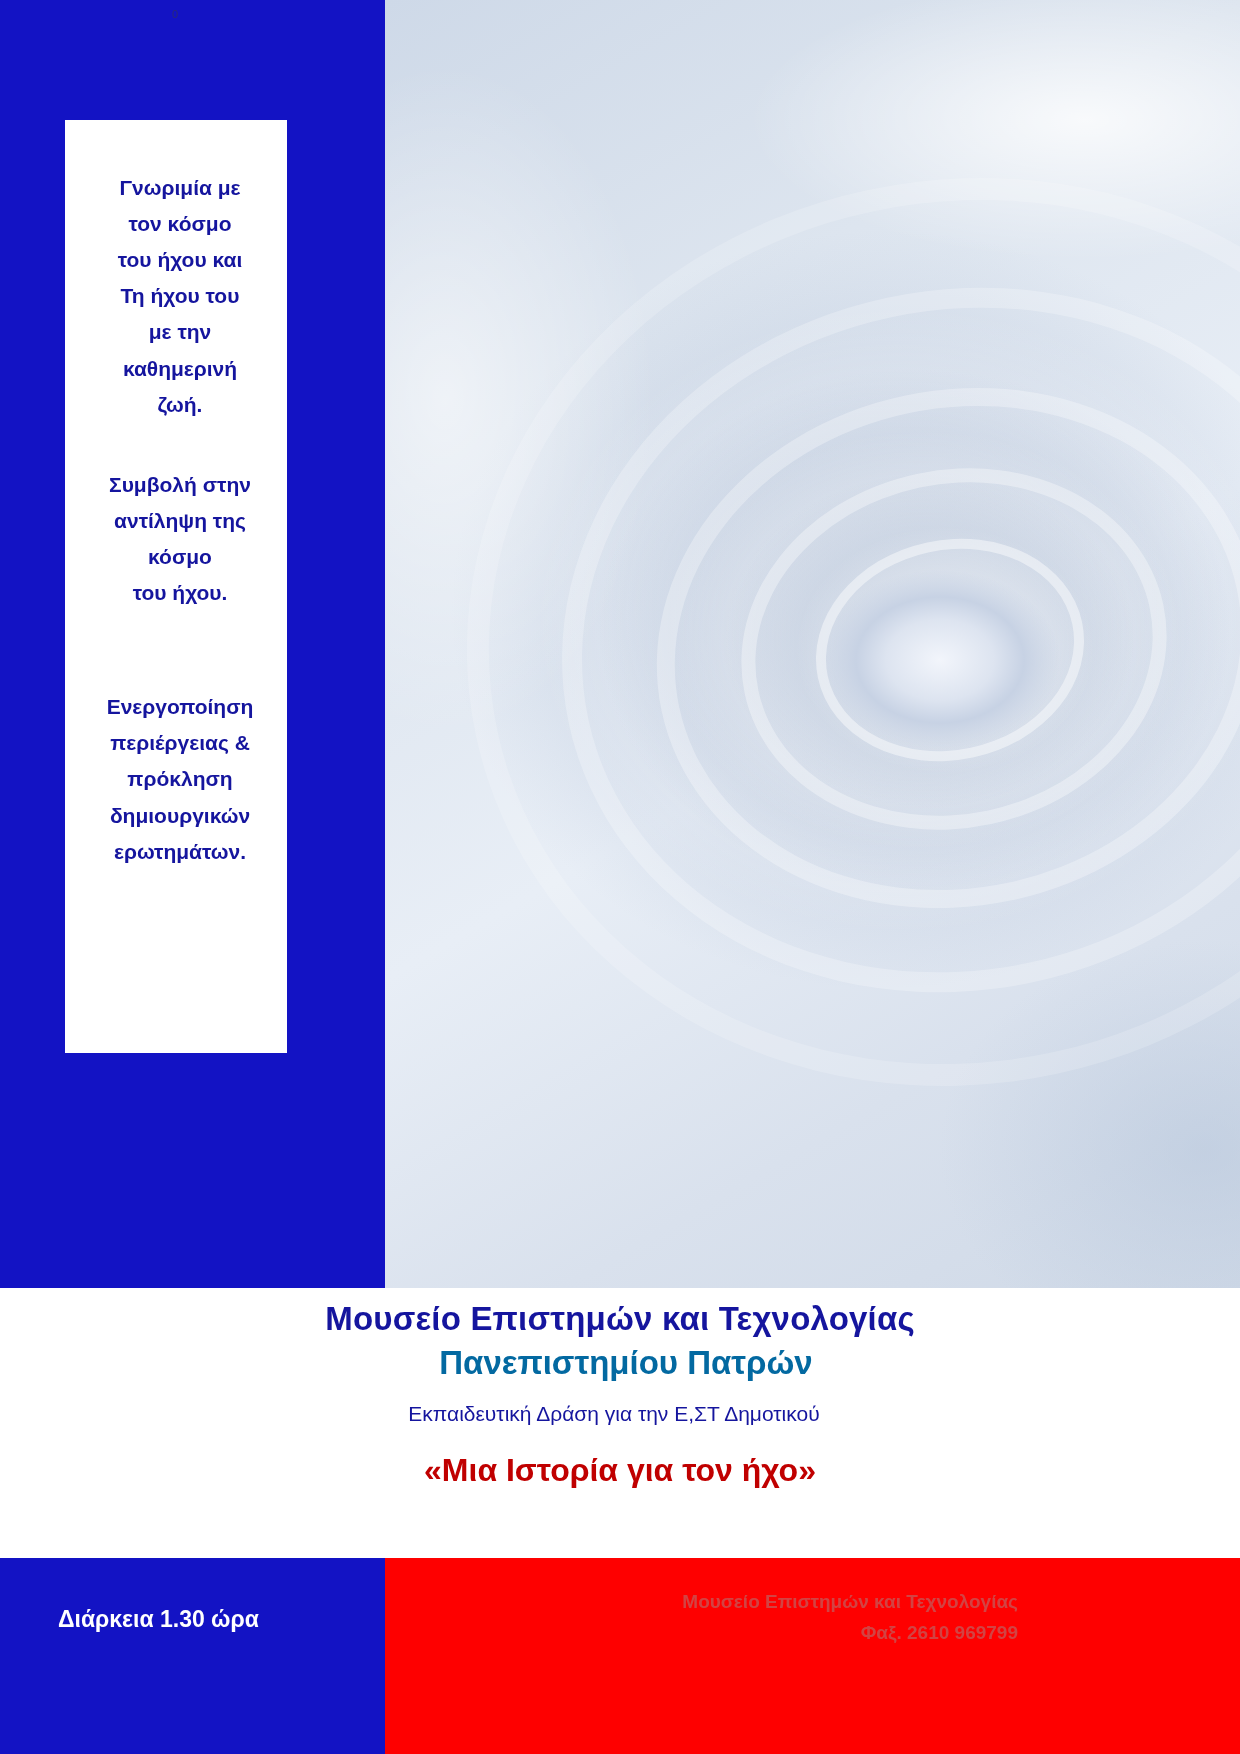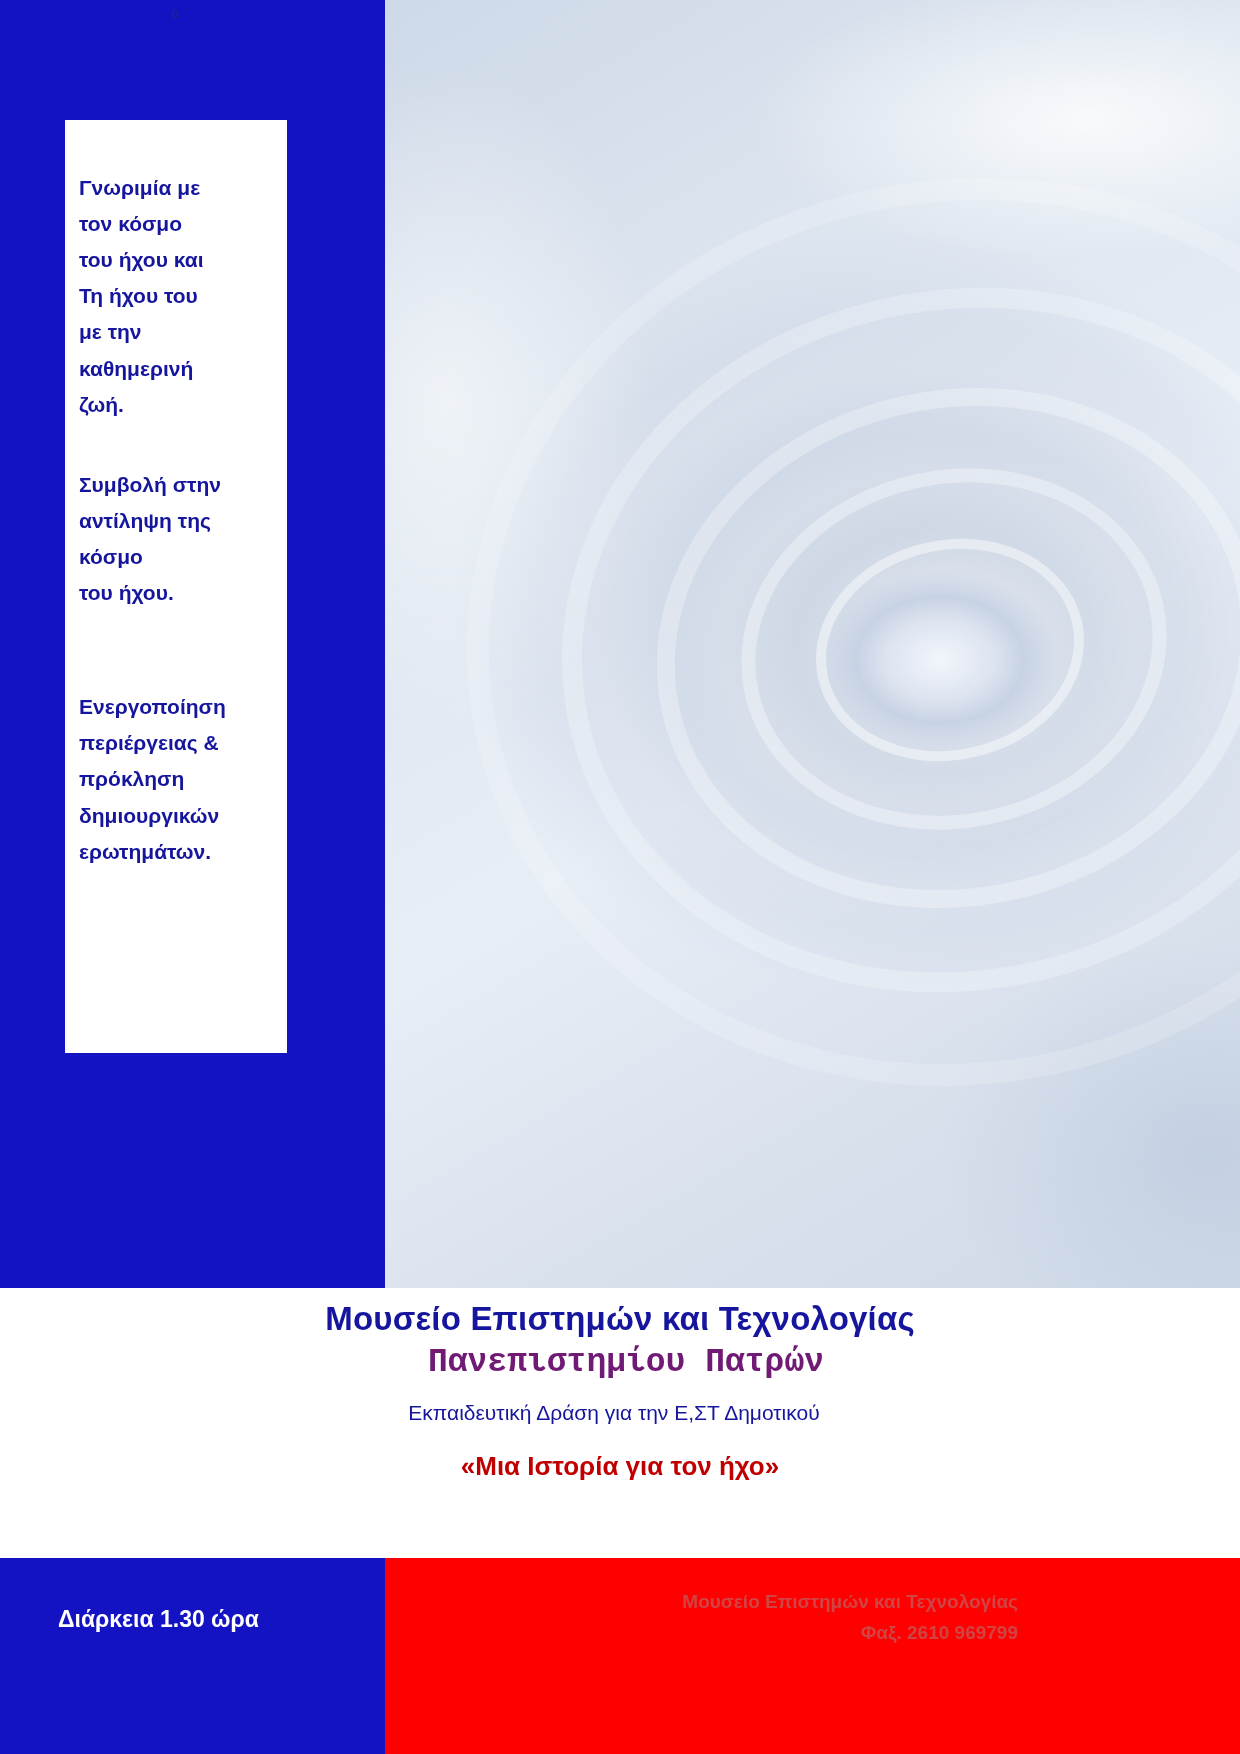--- a/index.html
+++ b/index.html
@@ -71,20 +71,21 @@
   
   .textbox {
     position: absolute;
     left: 65px;
     top: 120px;
     width: 222px;
     height: 933px;
     background: #ffffff;
     box-sizing: border-box;
     padding: 50px 6px 14px 14px;
+    text-align: center;
   }
   .textbox p {
     margin: 0;
     color: #15159e;
     font-weight: bold;
     font-size: 21px;
     line-height: 1.72;
   }
   .textbox .gap {
     height: 44px;
@@ -114,35 +115,34 @@
   .museum-line1 {
     margin: 0;
     padding-top: 12px;
     color: #15159e;
     font-weight: bold;
     font-size: 33px;
     letter-spacing: 0.2px;
   }
   .museum-line2 {
     margin: 6px 0 0 12px;
-    color: #701a75;
+    color: #0369a1;
     font-weight: bold;
     font-size: 33px;
-    font-family: Liberation Mono, monospace;
   }
   .subtitle {
     margin: 20px 12px 0 0;
     color: #15159e;
     font-size: 21px;
   }
   .main-title {
     margin: 26px 0 0 0;
     color: #c00000;
     font-weight: bold;
-    font-size: 26px;
+    font-size: 32px;
   }
 
   
   .bottom-bar {
     position: absolute;
     left: 0;
     top: 1558px;
     width: 1240px;
     height: 196px;
   }

